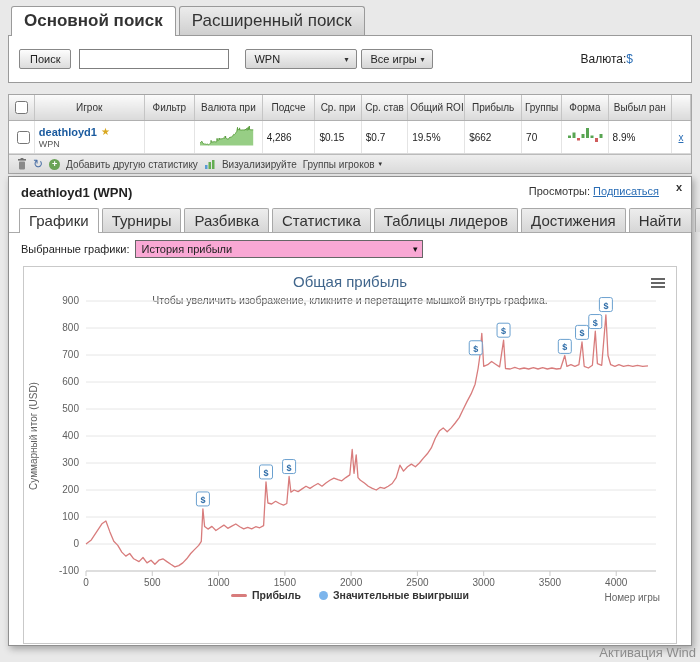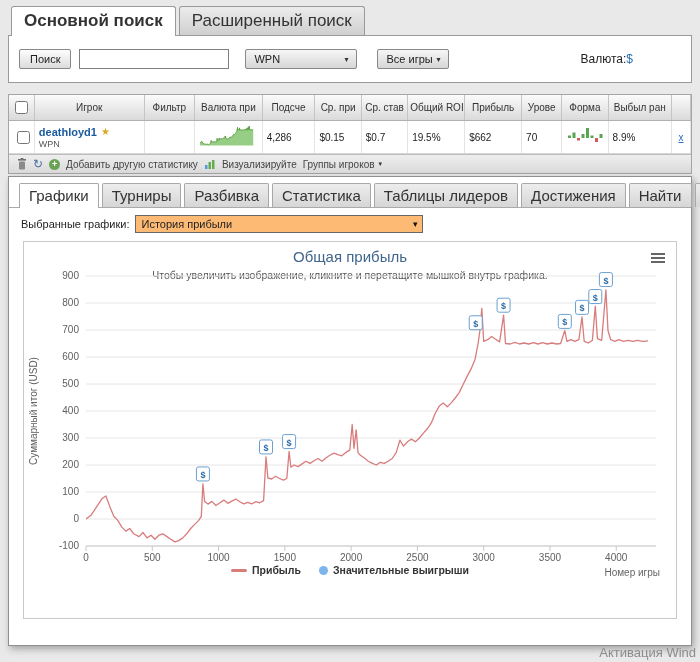--- a/index.html
+++ b/index.html
@@ -17,21 +17,21 @@
   .search-panel { background:#fff; border:1px solid #9a9a9a; height:48px;
                   display:flex; align-items:center; padding:0 10px; position:relative; z-index:1; }
   .btn { font-size:11px; padding:3px 10px; border:1px solid #888; border-radius:2px;
          background:linear-gradient(#fdfdfd,#dcdcdc); color:#222; cursor:pointer; }
   .search-input { width:150px; height:20px; border:1px solid #7f7f7f; font-size:11px;
                   padding:1px 4px; margin-left:8px; font-family:"Liberation Sans",sans-serif; }
   .dd { font-size:11px; border:1px solid #888; border-radius:2px; cursor:pointer;
         background:linear-gradient(#f6f6f6,#d6d6d6); padding:3px 8px;
         display:flex; align-items:center; justify-content:space-between; }
   .dd-network { width:112px; margin-left:16px; }
-  .dd-games { width:72px; margin-left:20px; }
+  .dd-games { width:72px; margin-left:4px; }
   .caret { font-size:8px; color:#333; }
   .currency { margin-left:auto; margin-right:48px; font-size:12px; color:#222; }
   .cur-link { color:#2a6db5; text-decoration:none; cursor:pointer; }
   
   .results { position:absolute; left:8px; top:94px; width:684px; background:#fff; border:1px solid #a5a5a5; }
   table { border-collapse:collapse; width:100%; table-layout:fixed; font-size:10px; }
   thead th { background:linear-gradient(#fbfbfb,#dadada); border-right:1px solid #c5c5c5;
              border-bottom:1px solid #b0b0b0; font-weight:normal; color:#333;
              padding:3px 2px; white-space:nowrap; overflow:hidden; cursor:pointer; }
   tbody td { border-right:1px solid #e4e4e4; border-bottom:1px solid #d8d8d8;
@@ -59,21 +59,21 @@
   .views { margin-left:auto; font-size:11px; color:#333; margin-right:20px; }
   .sub { color:#2a6db5; text-decoration:underline; cursor:pointer; }
   .close-x { position:absolute; right:9px; top:4px; font-size:11px; font-weight:bold;
              color:#333; text-decoration:none; cursor:pointer; }
   .ptabs { display:flex; gap:3px; padding:6px 10px 0; border-bottom:1px solid #aaa; position:relative; }
   .ptab { font-size:15px; padding:3px 9px; border:1px solid #a8a8a8; border-bottom:none;
           border-radius:2px 2px 0 0; background:linear-gradient(#ededed,#d6d6d6); color:#333;
           white-space:nowrap; cursor:pointer; }
   .ptab.active { background:#fff; margin-bottom:-1px; padding-bottom:4px; }
   .gsel-row { display:flex; align-items:center; gap:6px; padding:7px 12px 4px; font-size:11px; }
-  .gselect { width:288px; border:1px solid #666; background:#fdba74; font-size:11px;
+  .gselect { width:288px; border:1px solid #666; background:#f9a8d4; font-size:11px;
              padding:1px 5px; height:18px; display:flex; align-items:center;
              justify-content:space-between; cursor:pointer; }
   .selcaret { font-size:9px; color:#111; }
   
   .chart-box { position:relative; margin:4px 14px 0; width:654px; height:378px;
                border:1px solid #c9c9c9; background:#fff; }
   .chart-title { position:absolute; top:6px; width:100%; text-align:center;
                  font-size:15px; color:#41668c; }
   .chart-sub { position:absolute; top:27px; width:100%; text-align:center;
                font-size:10.5px; color:#555; }
@@ -135,21 +135,21 @@
         <tr id="thead-row">
           <th class="c"><input type="checkbox" style=""></th>
           <th>Игрок</th>
           <th>Фильтр</th>
           <th>Валюта при</th>
           <th>Подсче</th>
           <th>Ср. при</th>
           <th>Ср. став</th>
           <th>Общий ROI</th>
           <th>Прибыль</th>
-          <th>Урове</th>
+          <th>Группы</th>
           <th>Форма</th>
           <th>Выбыл ран</th>
           <th></th>
         </tr>
       </thead>
     <tbody>
       <tr>
         <td class="c"><input type="checkbox" style=""></td>
         <td>
           <div class="pcell">
@@ -202,20 +202,27 @@
           <rect x="8" y="1" width="2.5" height="9" fill="#64ad52"></rect>
         </svg>
     </span>
     <span class="tlink">Визуализируйте</span>
     <span class="tlink">Группы игроков</span>
     <span class="caret small">▾</span>
   </div>
 </div>
 
 <div class="panel">
+  <div class="panel-head">
+    <span class="panel-title">deathloyd1 (WPN)</span>
+    <span class="views">
+      <span>Просмотры:</span>
+      <a class="sub">Подписаться</a>
+    </span>
+  </div>
   <a class="close-x">x</a>
   <div class="ptabs" id="player-tabs">
       <div class="ptab active">Графики</div>
       <div class="ptab">Турниры</div>
       <div class="ptab">Разбивка</div>
       <div class="ptab">Статистика</div>
       <div class="ptab">Таблицы лидеров</div>
       <div class="ptab">Достижения</div>
       <div class="ptab">Найти</div>
       <div class="ptab">Опубликовать</div>

